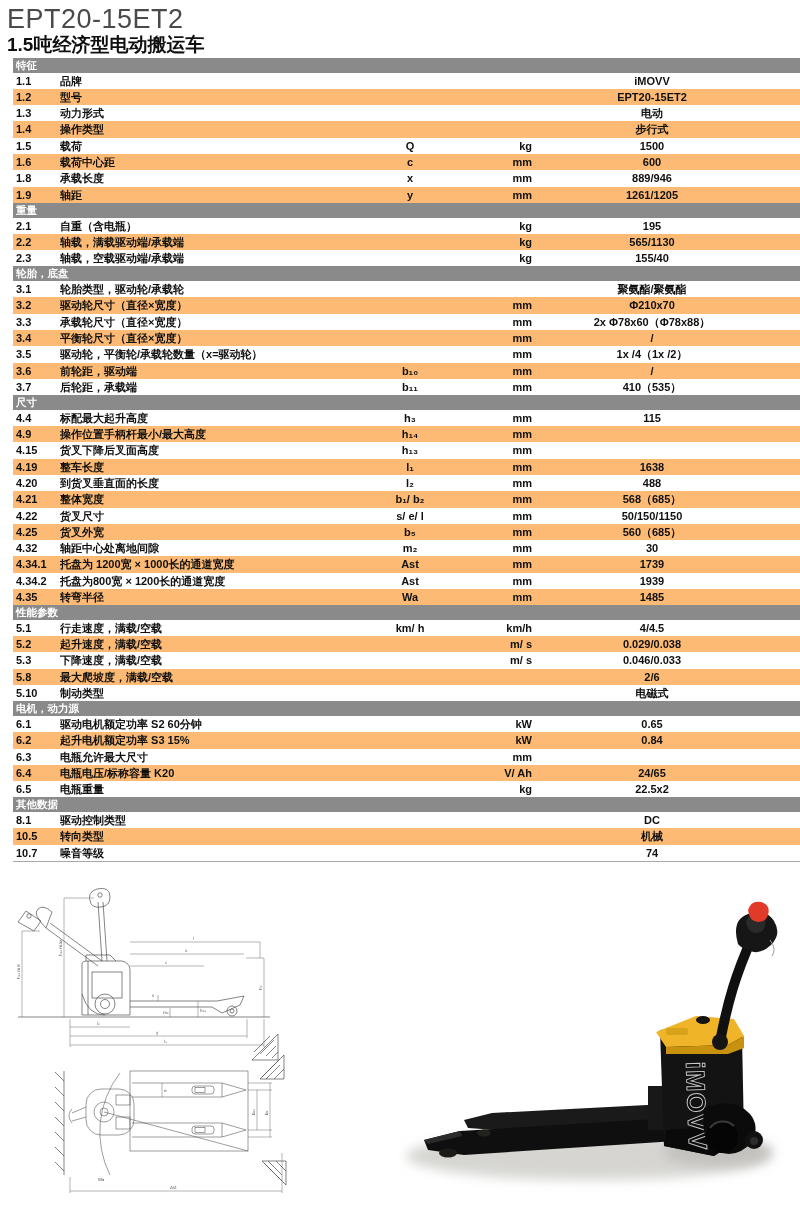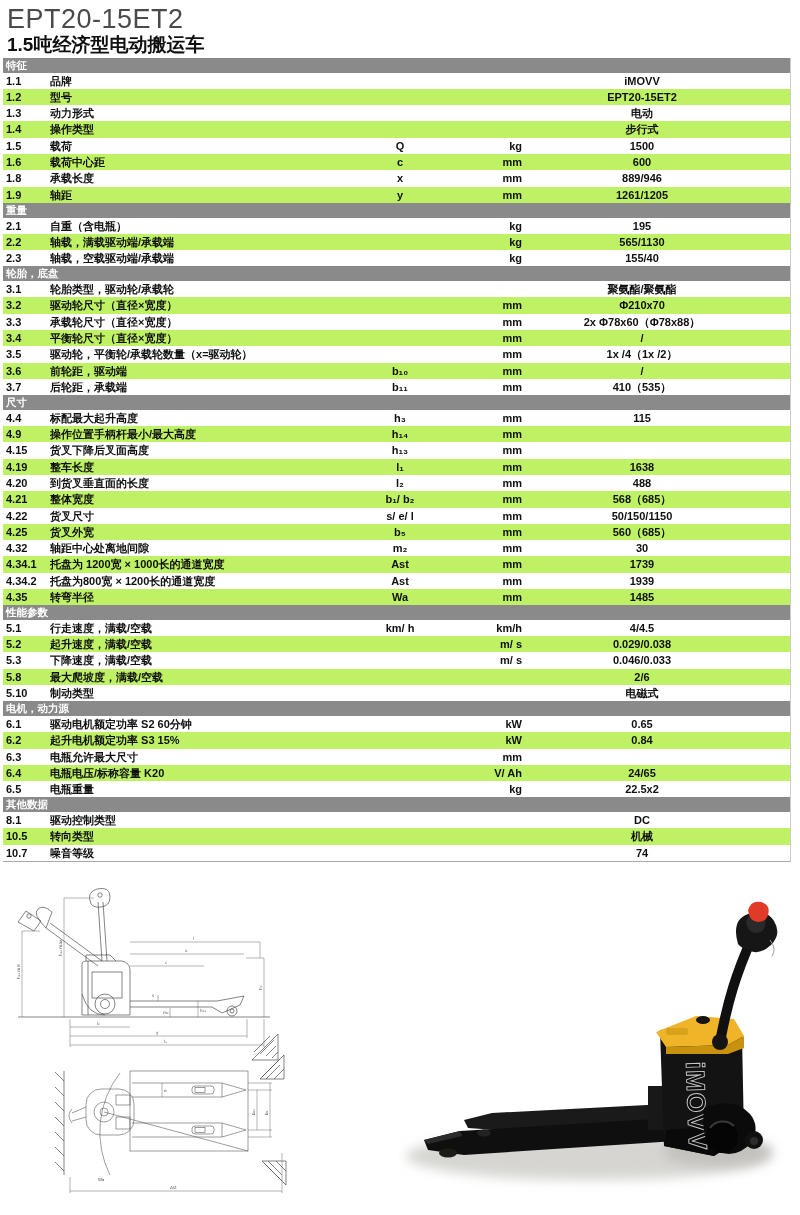--- a/index.html
+++ b/index.html
@@ -11,33 +11,33 @@
   }
   .title{
     position:absolute;left:7px;top:5px;
     font-size:27px;line-height:29px;color:#4a4a4a;font-weight:400;letter-spacing:.5px;
   }
   .subtitle{
     position:absolute;left:7px;top:34px;
     font-size:19px;line-height:21px;color:#0f0f0f;font-weight:bold;text-align:center;
   }
   .spec{
-    position:absolute;left:3px;top:58px;width:787px;
+    position:absolute;left:13px;top:58px;width:787px;
     border-bottom:1px solid #a9a9a9;border-right:1px solid #cccccc;
   }
   .sec{
     height:14.6px;line-height:14.8px;background:#8a8a8a;color:#ffffff;
     font-size:10.5px;font-weight:bold;padding-left:3px;overflow:hidden;
   }
   .row{
     display:grid;grid-template-columns:47px 1fr 88px 78px 240px 28px;
     height:16.3px;line-height:16.5px;font-size:11px;color:#101010;
     font-weight:bold;background:#ffffff;overflow:hidden;
   }
-  .row.alt{background:#bef264;}
+  .row.alt{background:#fdba74;}
   .cell{white-space:nowrap;overflow:hidden;}
   .c-no{padding-left:3px;}
   .c-label{padding-right:4px;}
   .c-sym{text-align:center;}
   .c-unit{padding-left:32px;text-align:right;}
   .c-value{text-align:center;}
   .figure{position:absolute;}
   svg text.dim{font-family:"DejaVu Sans",sans-serif;fill:#555;}
 </style>
 </head>

